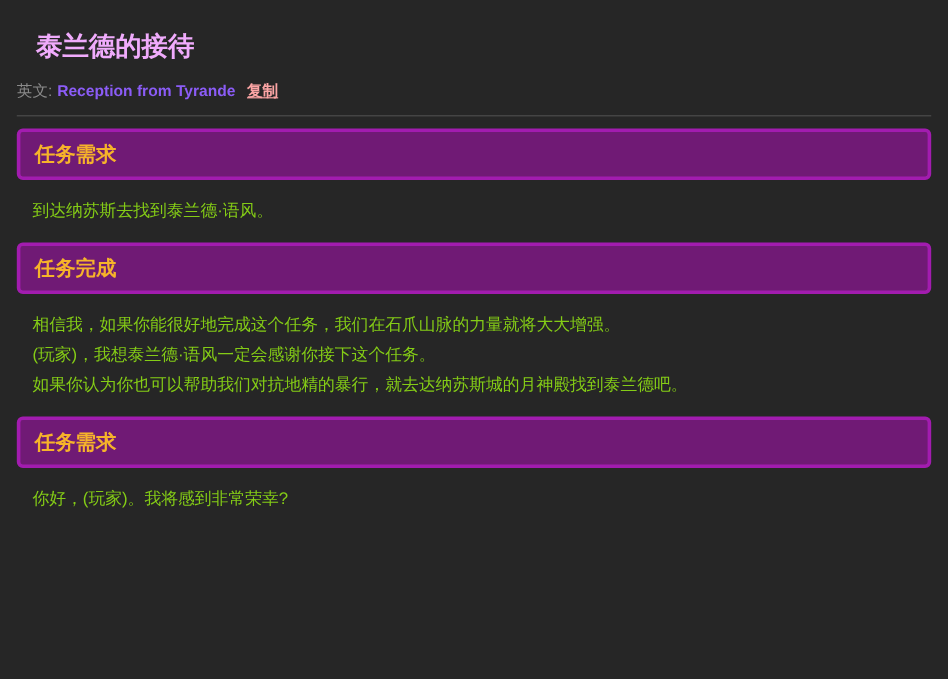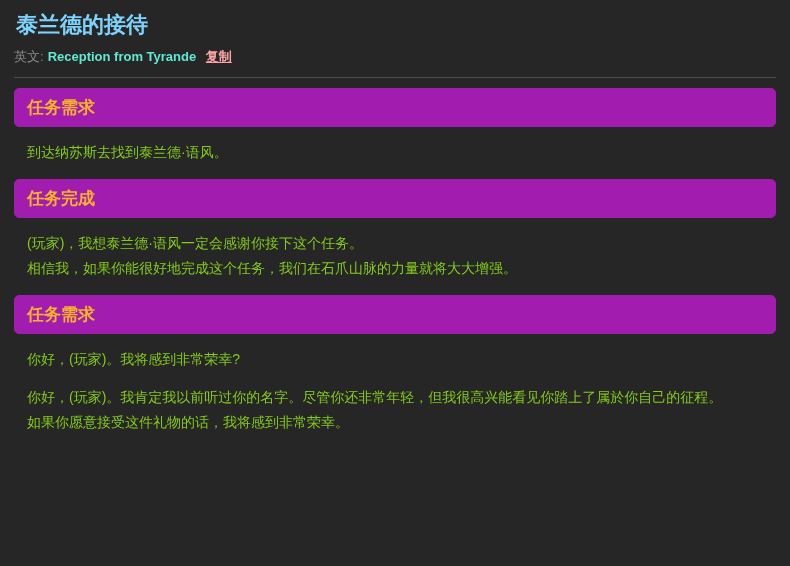--- a/index.html
+++ b/index.html
@@ -8,54 +8,54 @@
     width: 790px;
     height: 566px;
     background: #262626;
     font-family: "Liberation Sans", "DejaVu Sans", sans-serif;
     overflow: hidden;
   }
   .container {
     padding: 0 14px;
   }
   .page-title {
-    margin: 2px;
+    margin: 16px;
     padding-top: 10px;
     font-size: 22px;
     line-height: 26px;
     font-weight: 700;
-    color: #7dd3fc;
+    color: #f0abfc;
   }
   .english-row {
     margin-top: 11px;
     font-size: 13px;
     line-height: 16px;
     color: #8a8a8a;
   }
   .english-name {
-    color: #5eead4;
+    color: #8b5cf6;
     font-weight: 700;
     margin-left: 4px;
   }
   .copy-link {
     color: #fca5a5;
     font-weight: 700;
     text-decoration: underline;
     margin-left: 6px;
     cursor: pointer;
   }
   .divider {
     border: none;
     border-top: 1px solid #4d4d4d;
     margin: 12px 0 0 0;
   }
   .section-heading {
     margin-top: 14px;
-    background: #a21caf;
-    border: 1px solid #a21caf;
+    background: #701a75;
+    border: 3px solid #a21caf;
     border-radius: 5px;
     padding: 8px 12px;
     font-size: 17px;
     line-height: 21px;
     font-weight: 700;
     color: #f6b32a;
   }
   .section-heading.first {
     margin-top: 10px;
   }
@@ -87,32 +87,29 @@
   <div>
     <div class="section-heading first">任务需求</div>
     <div class="section-body">
       <p>到达纳苏斯去找到泰兰德·语风。</p>
     </div>
   </div>
 
   <div>
     <div class="section-heading">任务完成</div>
     <div class="section-body">
+      <p>相信我，如果你能很好地完成这个任务，我们在石爪山脉的力量就将大大增强。</p>
       <p>(玩家)，我想泰兰德·语风一定会感谢你接下这个任务。</p>
-      <p>相信我，如果你能很好地完成这个任务，我们在石爪山脉的力量就将大大增强。</p>
+      <p>如果你认为你也可以帮助我们对抗地精的暴行，就去达纳苏斯城的月神殿找到泰兰德吧。</p>
     </div>
   </div>
 
   <div>
     <div class="section-heading">任务需求</div>
     <div class="section-body">
       <p>你好，(玩家)。我将感到非常荣幸?</p>
     </div>
   </div>
 
   <div>
-    <div class="section-body">
-      <p>你好，(玩家)。我肯定我以前听过你的名字。尽管你还非常年轻，但我很高兴能看见你踏上了属於你自己的征程。</p>
-      <p>如果你愿意接受这件礼物的话，我将感到非常荣幸。</p>
-    </div>
   </div>
 
 </div>
 
 </body></html>

